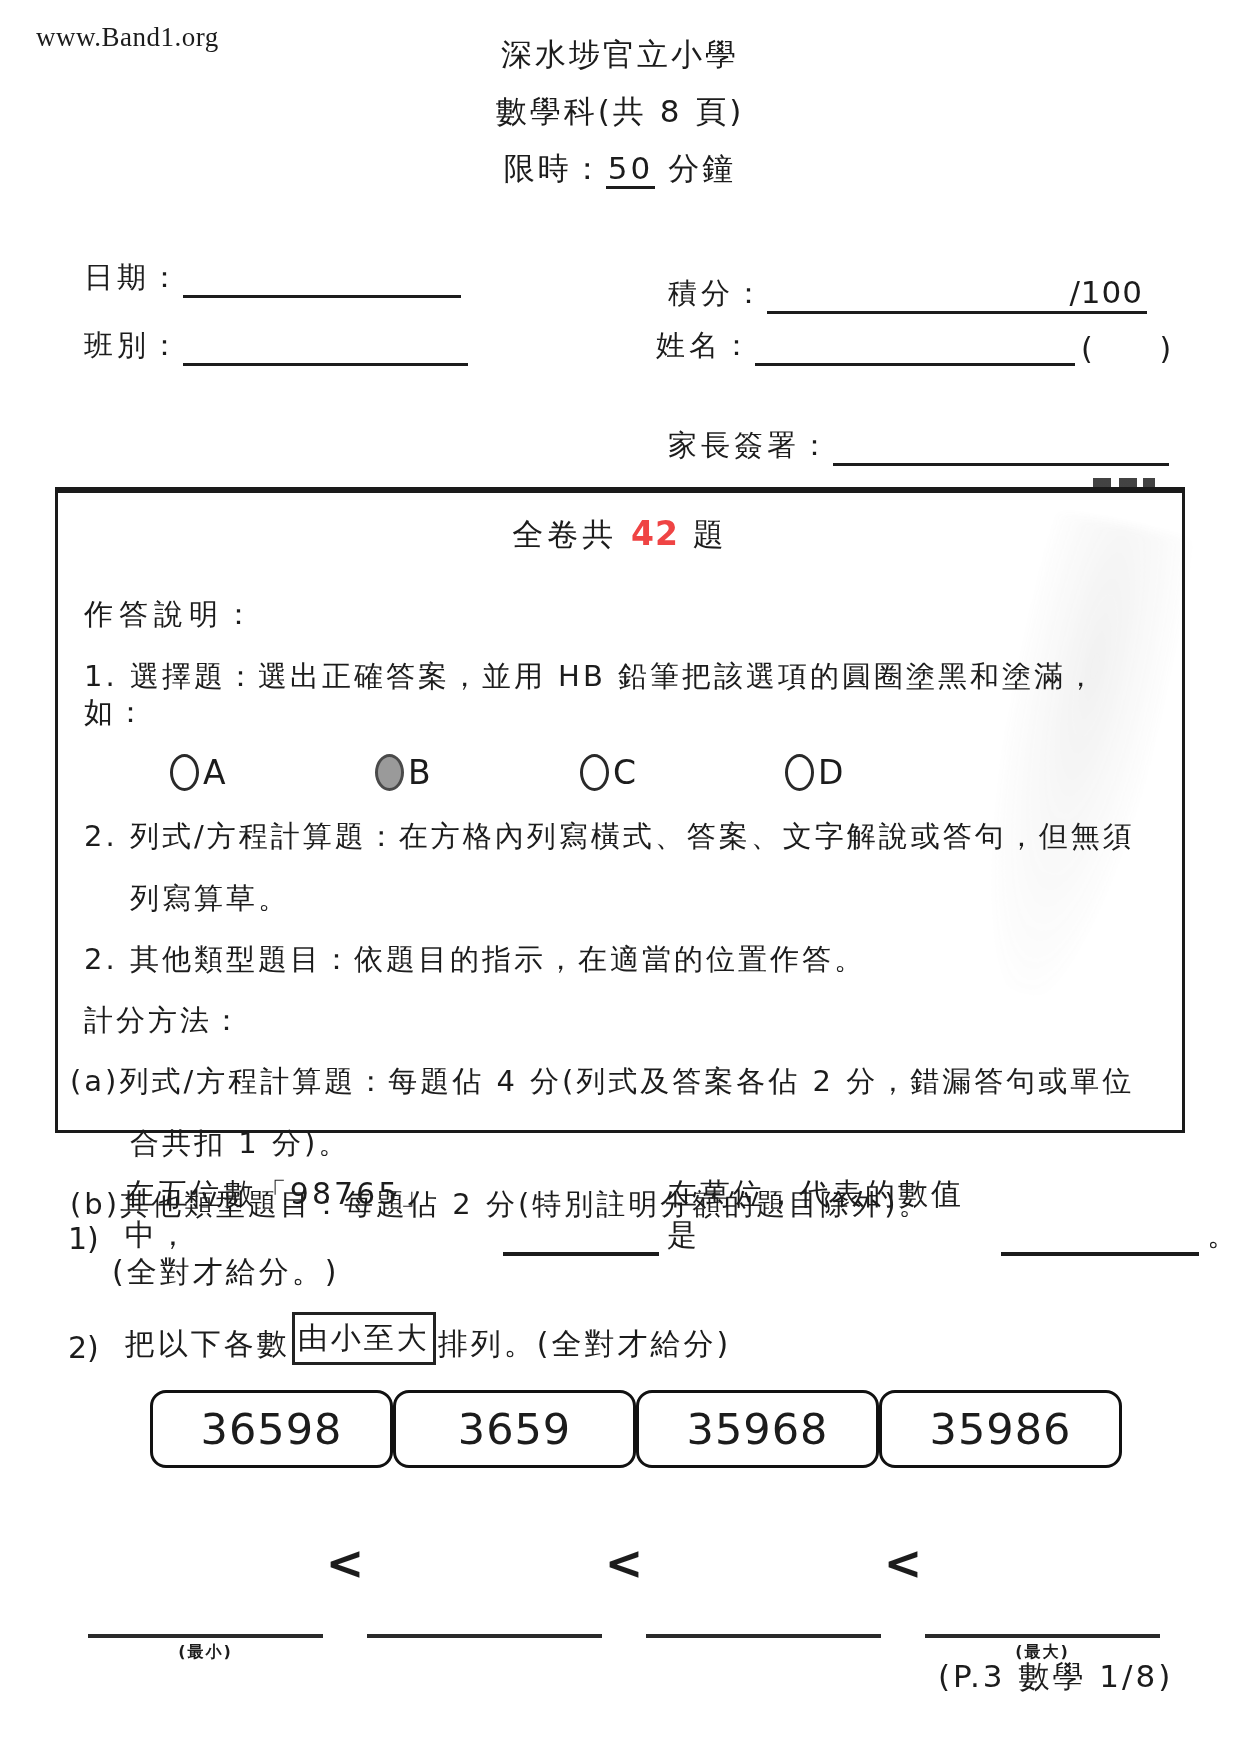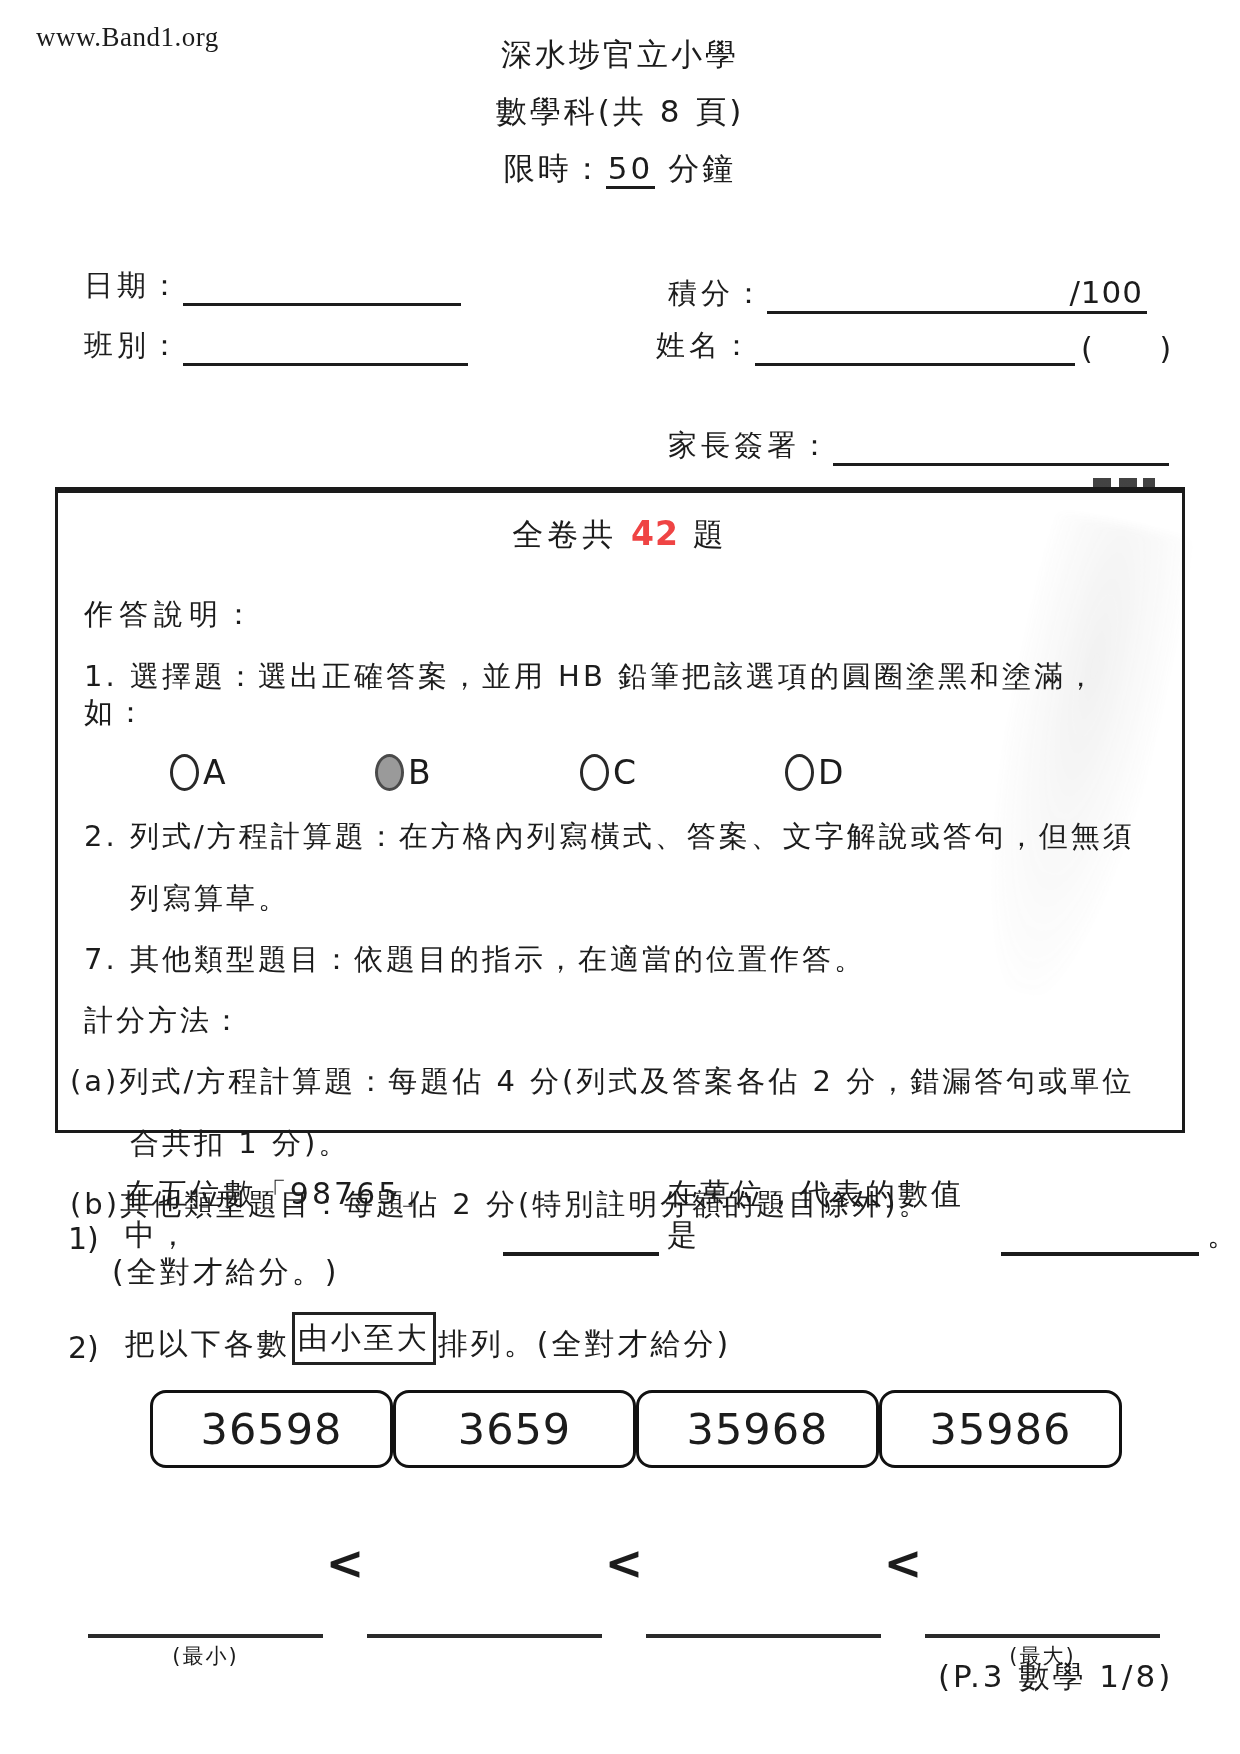--- a/index.html
+++ b/index.html
@@ -64,21 +64,21 @@
     font-size:43px; letter-spacing:1px;
   }
   
   .compare-row {
     position:absolute; left:88px; top:1544px; width:1072px; height:94px;
     display:flex; align-items:flex-end; justify-content:space-between;
   }
   .cmp-blank { position:relative; width:235px; height:94px; border-bottom:4px solid #2a2a2a; }
   .cmp-label {
     position:absolute; top:calc(100% + 8px); left:50%; transform:translateX(-50%);
-    font-size:21px; letter-spacing:2px; white-space:nowrap;
+    font-size:16px; letter-spacing:2px; white-space:nowrap;font-weight:bold;
   }
   .lt-sign { font-size:46px; font-weight:bold; line-height:1; margin-bottom:52px; }
   
   .footer { position:absolute; left:938px; top:1656px; font-size:31px; letter-spacing:3px; }
   
   .smudge {
     position:absolute; left:1000px; top:520px; width:150px; height:480px;
     background:radial-gradient(ellipse at 50% 30%, rgba(90,90,90,0.18), rgba(120,120,120,0.05) 60%, transparent 75%);
     filter:blur(4px); opacity:0.45; transform:rotate(12deg);
     pointer-events:none;
@@ -95,21 +95,21 @@
 <div class="page">
 
   <div class="watermark">www.Band1.org</div>
 
   <div class="header">
     <div class="h-line">深水埗官立小學</div>
     <div class="h-line">數學科(共 8 頁)</div>
     <div class="h-line"><span>限時：</span><span class="time-value">50</span><span> 分鐘</span></div>
   </div>
 
-  <div class="field" style="left:84px; top:264px;">
+  <div class="field" style="left:84px; top:256px;">
     <span>日期：</span>
     <span class="blank" style="width:278px;"></span>
   </div>
   <div class="field" style="left:668px; top:272px;">
     <span>積分：</span>
     <span class="blank score-total" style="width:380px;">/100</span>
   </div>
   <div class="field" style="left:84px; top:324px;">
     <span>班別：</span>
     <span class="blank" style="width:285px;"></span>
@@ -147,21 +147,21 @@
         <span class="option-letter">C</span>
       </div>
       <div class="option">
         <span class="bubble"></span>
         <span class="option-letter">D</span>
       </div>
     </div>
 
     <div class="inst-line">2. 列式/方程計算題：在方格內列寫橫式、答案、文字解說或答句，但無須</div>
     <div class="inst-line inst-indent">列寫算草。</div>
-    <div class="inst-line">7. 其他類型題目：依題目的指示，在適當的位置作答。</div>
+    <div class="inst-line">2. 其他類型題目：依題目的指示，在適當的位置作答。</div>
     <div class="inst-line">計分方法：</div>
     <div class="inst-line inst-hang">(a)列式/方程計算題：每題佔 4 分(列式及答案各佔 2 分，錯漏答句或單位</div>
     <div class="inst-line inst-indent">合共扣 1 分)。</div>
     <div class="inst-line inst-hang">(b)其他類型題目：每題佔 2 分(特別註明分額的題目除外)。</div>
   </div>
 
   <div class="q-row" style="left:68px; top:1174px;">
     <span class="q-num">1)</span>
     <span>在五位數「98765」中，</span>
     <span class="q-blank" style="width:158px;"></span>

